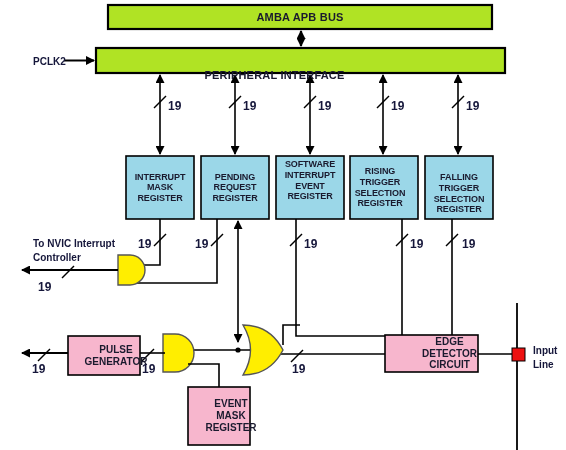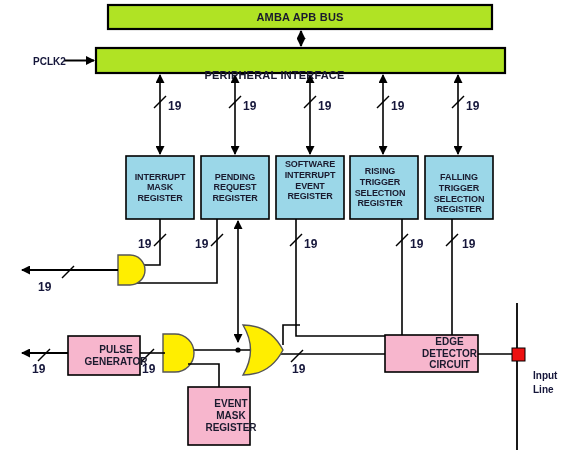--- a/index.html
+++ b/index.html
@@ -187,22 +187,24 @@
 REGISTER</div>
 
   <div class="box-label pink-label" style="left:68px; top:336px; width:72px; height:39px; white-space:pre-line;">PULSE
 GENERATOR</div>
   <div class="box-label pink-label" style="left:188px; top:387px; width:62px; height:58px; white-space:pre-line;">EVENT
 MASK
 REGISTER</div>
   <div class="box-label pink-label" style="left:385px; top:335px; width:105px; height:37px; white-space:pre-line;">EDGE DETECTOR
 CIRCUIT</div>
 
-
-  <div class="free-text" style="left:533px; top:344px; white-space:pre-line;margin-top:25px;">Input
+  <div class="free-text" style="left:33px; top:237px; white-space:pre-line;">To NVIC Interrupt
+Controller</div>
+
+  <div class="free-text" style="left:533px; top:344px; white-space:pre-line;">Input
 Line</div>
 
   <div class="sig-num" style="left:168px; top:99px;">19</div>
   <div class="sig-num" style="left:243px; top:99px;">19</div>
   <div class="sig-num" style="left:318px; top:99px;">19</div>
   <div class="sig-num" style="left:391px; top:99px;">19</div>
   <div class="sig-num" style="left:466px; top:99px;">19</div>
 
   <div class="sig-num" style="left:138px; top:237px;">19</div>
   <div class="sig-num" style="left:195px; top:237px;">19</div>

